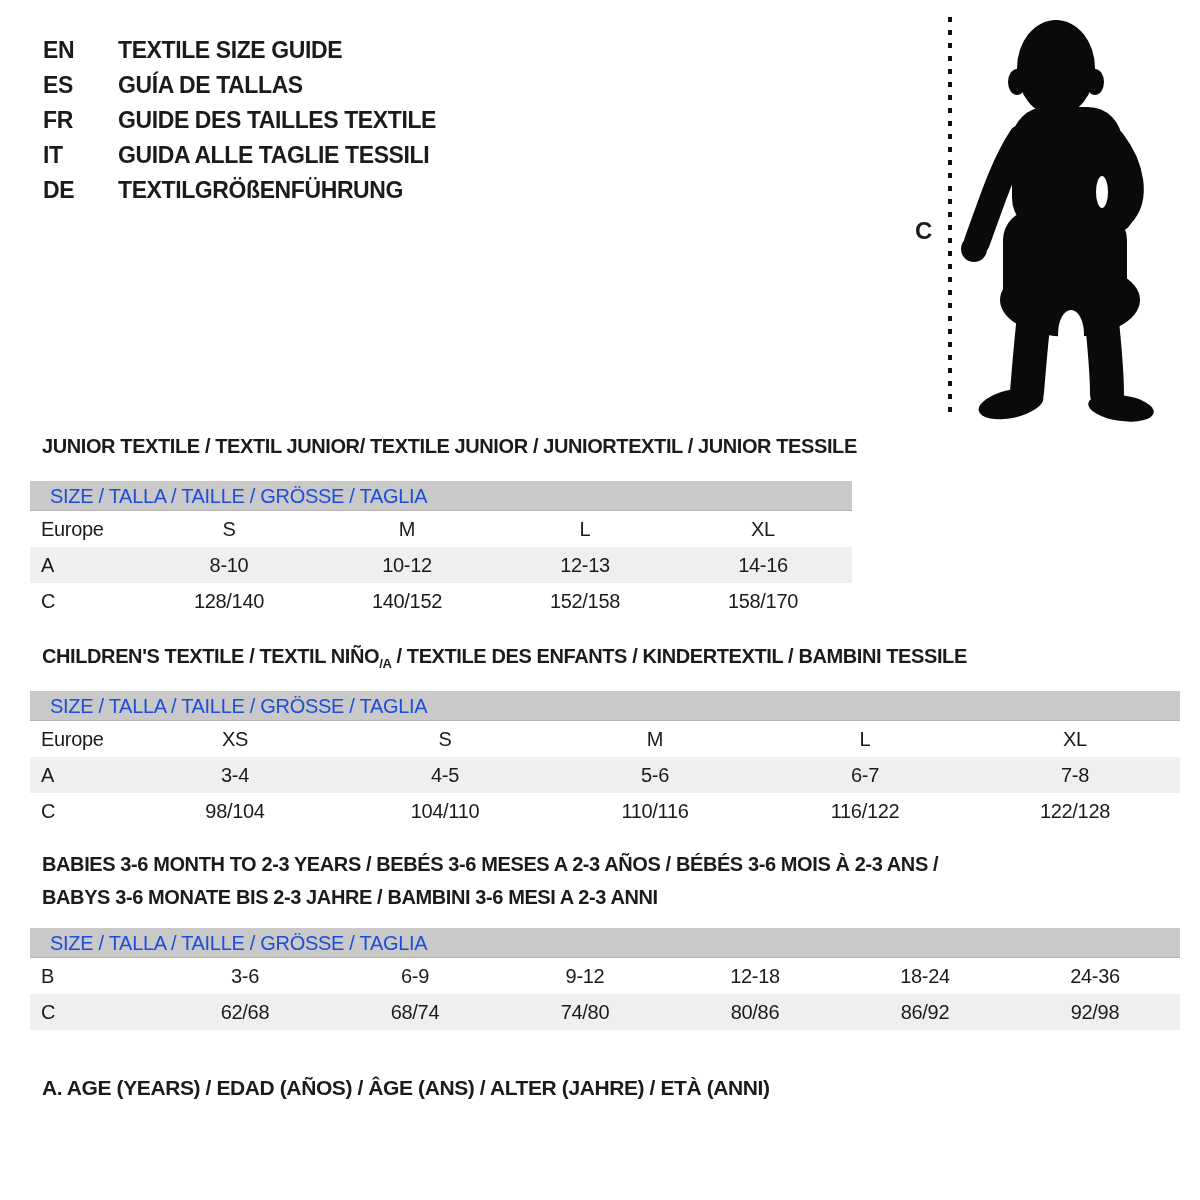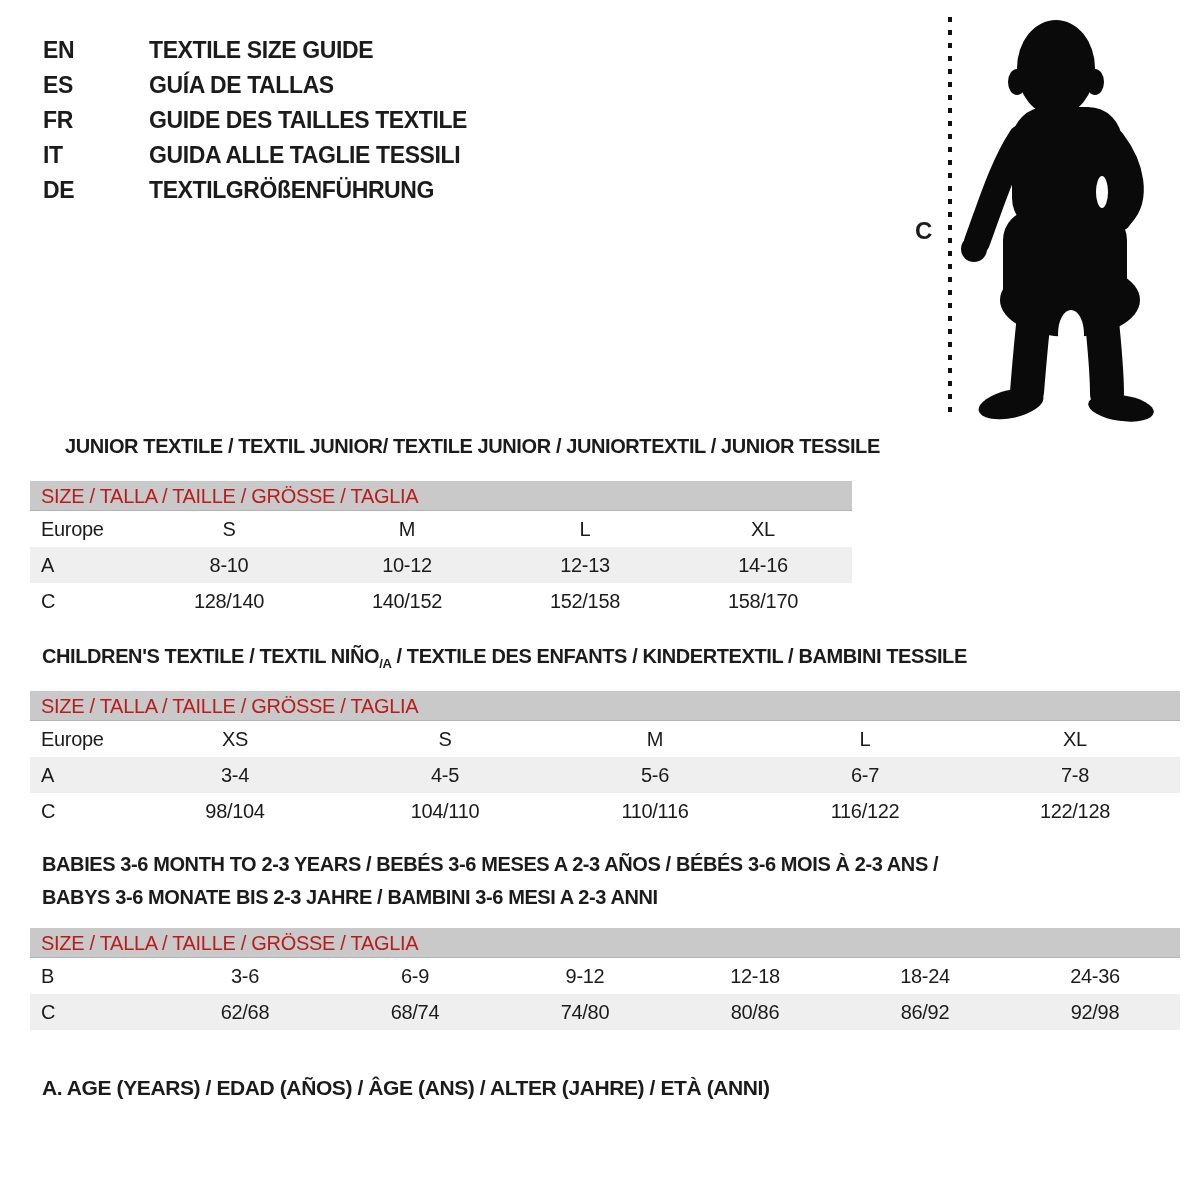--- a/index.html
+++ b/index.html
@@ -4,35 +4,35 @@
 <style>
   * { margin:0; padding:0; box-sizing:border-box; }
   html,body { width:1200px; height:1200px; background:#ffffff; overflow:hidden; }
   body { font-family:"Liberation Sans", sans-serif; color:#1b1b1b; }
   .page { position:relative; width:1200px; height:1200px; background:#fff; }
 
   
   .lang-block { position:absolute; left:43px; top:33px; }
   .lang-row { display:flex; height:35px; align-items:center; }
   .lang-code { width:75px; font-size:23px; font-weight:bold; letter-spacing:-0.4px; }
-  .lang-title { font-size:23px; font-weight:bold; letter-spacing:-0.4px; white-space:nowrap;margin-left:31px; }
+  .lang-title { font-size:23px; font-weight:bold; letter-spacing:-0.4px; white-space:nowrap; }
 
   
   .figure-svg { position:absolute; left:905px; top:12px; }
   .height-label { position:absolute; left:915px; top:217px; font-size:24px; font-weight:bold; }
 
   
   .section-title { position:absolute; left:42px; font-size:20px; font-weight:bold;
                    letter-spacing:-0.4px; white-space:nowrap; }
   .section-title .sub { font-size:13px; vertical-align:sub; }
 
   
   .size-table { position:absolute; left:30px; }
   .t-head { height:30px; line-height:30px; background:#c9c9c9; border-bottom:1px solid #b3b3b3;
-            padding-left:11px; font-size:20px; color:#b91c1c; letter-spacing:-0.3px; }
+            padding-left:20px; font-size:20px; color:#1d4ed8; letter-spacing:-0.3px; }
   .t-row { display:flex; height:36px; align-items:center; font-size:20px; letter-spacing:-0.3px; }
   .t-row.alt { background:#efefef; }
   .t-cell { flex:1 1 0; text-align:center; white-space:nowrap; }
   .t-cell.lbl { flex:0 0 auto; text-align:left; padding-left:11px; }
   .tbl-junior   { width:822px; }
   .tbl-junior   .t-cell.lbl { width:110px; }
   .tbl-children { width:1150px; }
   .tbl-children .t-cell.lbl { width:100px; }
   .tbl-babies   { width:1150px; }
   .tbl-babies   .t-cell.lbl { width:130px; }
@@ -96,21 +96,21 @@
       <path d="M196,300 C 200,338 202,360 202,382" fill="none" stroke="#0a0a0a" stroke-width="34" stroke-linecap="round"></path>
 
       <ellipse cx="106" cy="392" rx="33" ry="14" transform="rotate(-12 106 392)"></ellipse>
       <ellipse cx="216" cy="396" rx="33" ry="13" transform="rotate(8 216 396)"></ellipse>
 
       <ellipse cx="197" cy="180" rx="6" ry="16" fill="#ffffff"></ellipse>
       <ellipse cx="166" cy="322" rx="13" ry="24" fill="#ffffff"></ellipse>
     </g>
   </svg>
 
-  <div class="section-title" style="top:435px;margin-left:23px;">
+  <div class="section-title" style="top:435px;">
     <span>JUNIOR TEXTILE / TEXTIL JUNIOR/ TEXTILE JUNIOR / JUNIORTEXTIL / JUNIOR TESSILE</span>
   </div>
   <div class="size-table tbl-junior" style="top:481px;">
     <div class="t-head">SIZE / TALLA / TAILLE / GRÖSSE / TAGLIA</div>
     <div class="t-row">
       <span class="t-cell lbl">Europe</span>
       <span class="t-cell">S</span>
       <span class="t-cell">M</span>
       <span class="t-cell">L</span>
       <span class="t-cell">XL</span>

